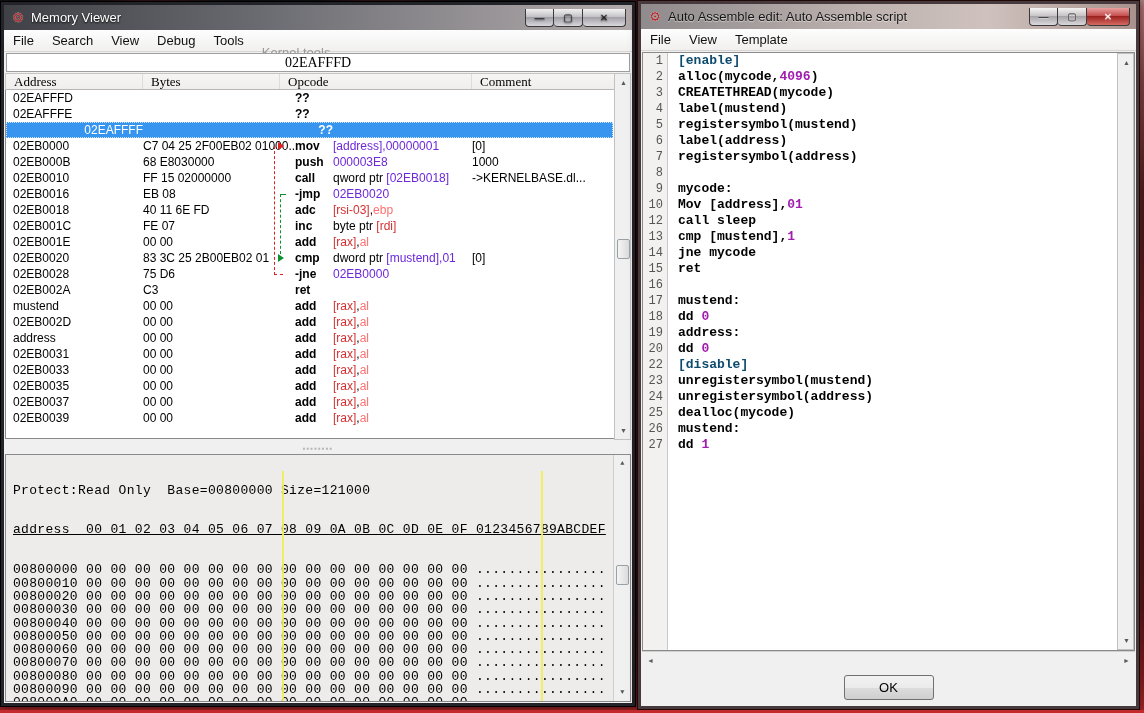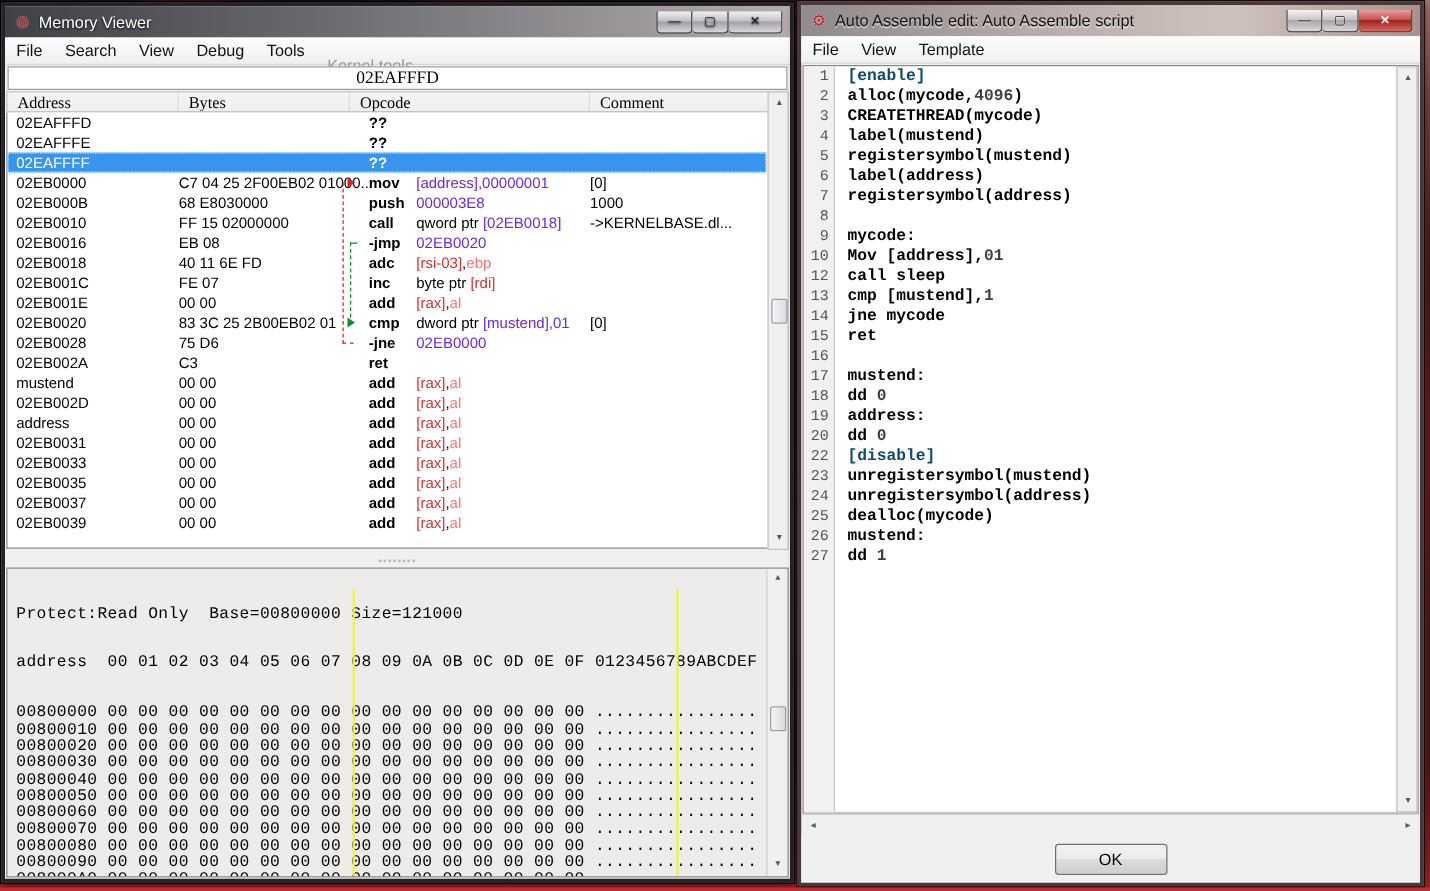--- a/index.html
+++ b/index.html
@@ -44,44 +44,44 @@
   .colheader { height:17px; display:flex; background:linear-gradient(180deg,#f6f5f4,#efeeec); border:1px solid #c6c5c4; border-bottom:1px solid #b8b7b6; font-family:"Liberation Serif", serif; font-size:13px; color:#000; padding-right:17px; }
   .colheader .hc { padding-left:8px; border-right:1px solid #dddcda; line-height:16px; overflow:hidden; }
   .hc.h-addr { width:137px; } .hc.h-bytes { width:137px; } .hc.h-op { width:192px; } .hc.h-cm { flex:1; border-right:none; }
   .disasm { position:relative; height:349px; background:#fff; border:1px solid #8a8a8a; border-top:none; overflow:hidden; padding-right:17px; }
   .drow { height:16px; display:flex; font-size:12px; line-height:16px; white-space:nowrap; }
   .drow .c-addr { width:137px; padding-left:7px; overflow:hidden; }
   .drow .c-bytes { width:137px; overflow:visible; }
   .drow .c-op { width:192px; display:flex; }
   .drow .mnem { width:38px; margin-left:15px; font-weight:bold; }
   .drow .c-cm { flex:1; overflow:hidden; }
-  .drow.sel { background:#3795f0; color:#fff; outline:1px dotted #cfe4ff; outline-offset:-1px; }
+  .drow.sel { background:#3795f0; color:#fff; outline:1px dotted #cfe4ff; outline-offset:-1px;text-align:right; }
   .c-sym { color:#6d28d9; } .c-reg { color:#d43030; } .c-reg2 { color:#ff7070; }
   .jumps { position:absolute; left:0; top:0; width:100%; height:100%; pointer-events:none; }
   .jline { position:absolute; border-left:1px dashed; }
   .jstub { position:absolute; border-top:1px dashed; }
   .jarrow { position:absolute; width:0; height:0; border-style:solid; border-width:4px 0 4px 6px; }
   .splitter { height:14px; flex:0 0 auto; position:relative; background:#f0f0f0; }
   .splitter .dots { position:absolute; left:50%; top:4px; transform:translateX(-50%); color:#b9b7b5; font-size:8px; letter-spacing:1px; }
   .hexpane { position:relative; flex:1 1 auto; margin:0 1px 1px 1px; border:1px solid #8a8a8a; background:#edecea; overflow:hidden;
              font-family:"Liberation Mono","DejaVu Sans Mono",monospace; font-size:13px; line-height:13.3px; letter-spacing:.32px; color:#000; }
   .hexbody { padding:2px 0 0 7px; white-space:pre; }
-  .hexhdr { }
+  .hexhdr { text-decoration:underline; }
   .vline { position:absolute; top:16px; bottom:0; width:2px; background:#f0ef52; opacity:.9; }
   .vline.v1 { left:276px; } .vline.v2 { left:535px; }
 
   
   #aa-window { left:638px; top:1px; width:501px; height:708px; border:3px solid #463a3c; outline:1px solid #200808; box-shadow:4px 0 10px rgba(190,40,40,.45), 0 0 8px rgba(0,0,0,.7); background:#f0f0f0; }
   #aa-window .titlebar { background:linear-gradient(90deg,#8f8a8c,#bdb2af 45%,#cfc2be 70%,#a9928d); color:#141414; text-shadow:0 1px 1px rgba(255,255,255,.6); }
   .editor { position:relative; flex:1 1 auto; margin:1px 1px 0 1px; border:1px solid #8a8a8a; background:#fff; overflow:hidden; padding-right:17px; }
   .gutter-bg { position:absolute; left:0; top:0; bottom:0; width:25px; background:#f2f1f0; border-right:1px solid #c8c8c8; }
   .eline { position:relative; height:16px; display:flex; font-family:"Liberation Mono","DejaVu Sans Mono",monospace; font-size:13px; line-height:16px; white-space:pre; }
   .eline .ln { width:25px; flex:0 0 auto; text-align:right; padding-right:5px; font-size:12px; color:#555; }
   .eline .code { padding-left:10px; font-weight:bold; color:#000; }
-  .c-kw { color:#0c4a6e; } .c-num { color:#404040;margin-top:28px; }
+  .c-kw { color:#0c4a6e; } .c-num { color:#a21caf;margin-top:28px; }
   .editor .vscroll { border:1px solid #c0c0c0; }
   .okpanel { height:38px; flex:0 0 auto; display:flex; align-items:center; justify-content:center; background:#f0f0f0; }
   .okbtn { width:90px; height:25px; border:1px solid #707070; border-radius:3px; background:linear-gradient(180deg,#f2f2f2,#ebebeb 50%,#dddddd 50%,#cfcfcf); font-family:"Liberation Sans",sans-serif; font-size:13px; color:#000; }
 </style>
 </head>
 <body>
 
 <div class="win" id="mv-window">
   <div class="titlebar">
     <span class="app-icon">⚙</span>

